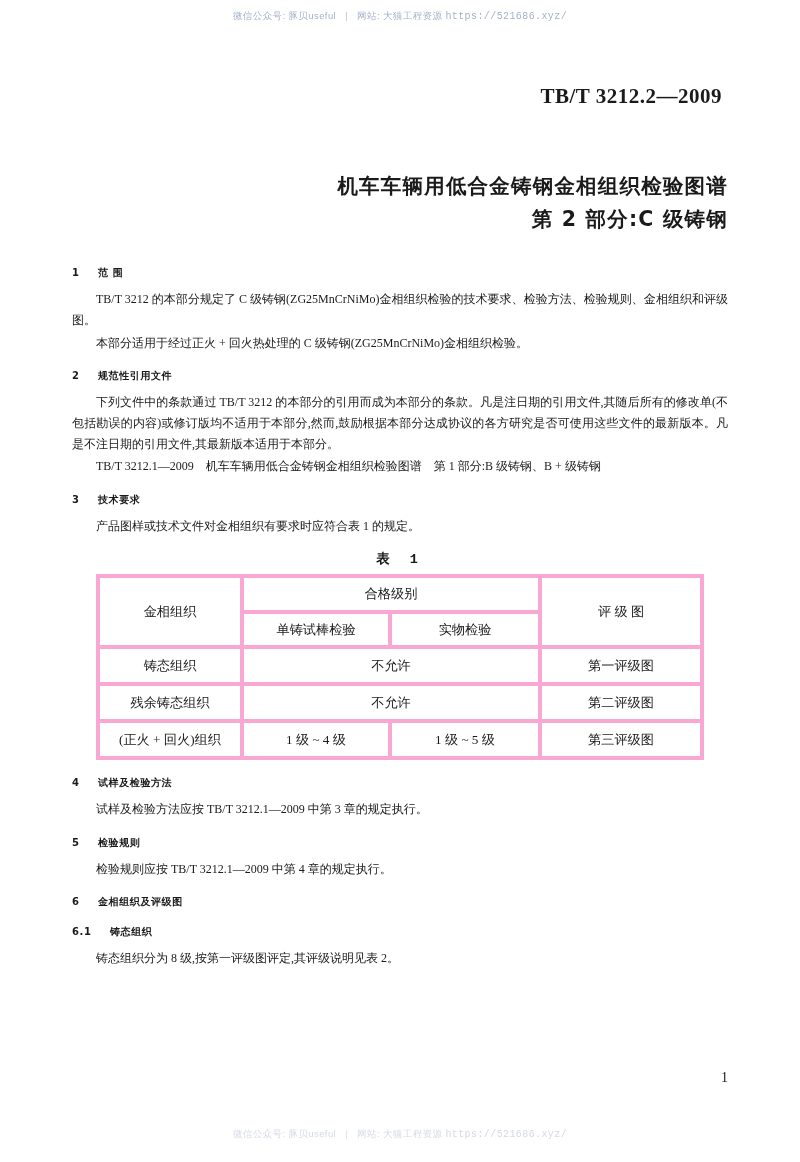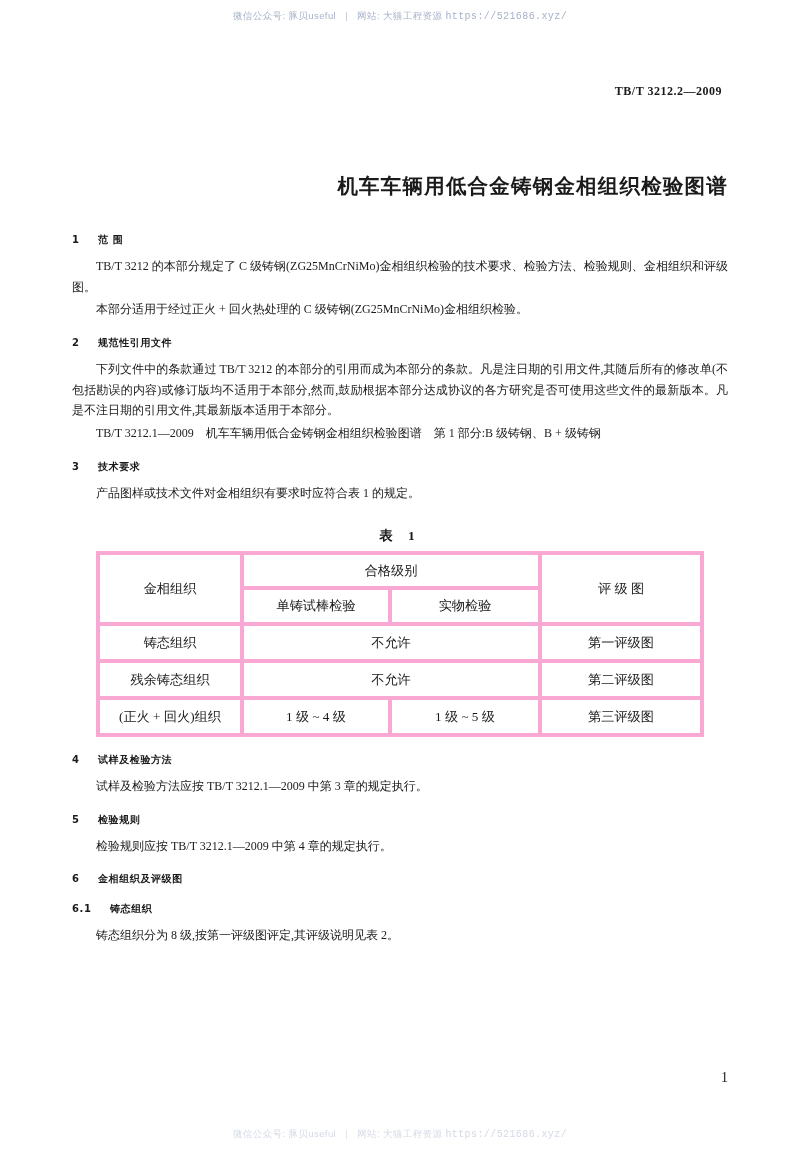--- a/index.html
+++ b/index.html
@@ -33,21 +33,21 @@
   .watermark .wm-url { font-family: "Liberation Mono", monospace; font-size: 10px; }
   #watermark-top { top: 10px; }
   #watermark-bottom { top: 1128px; opacity: 0.30; filter: blur(0.4px); }
 
   
   .doc-header {
     position: absolute;
     top: 84px;
     right: 78px;
     font-family: "Liberation Serif", serif;
-    font-size: 12px;
+    font-size: 21px;
     font-weight: bold;
     letter-spacing: 0.5px;
     white-space: nowrap;
   }
 
   
   .page-body {
     position: absolute;
     top: 170px;
     left: 72px;
@@ -83,25 +83,25 @@
     font-size: 12px;
     line-height: 1.72;
     text-align: justify;
     text-justify: inter-ideograph;
     text-indent: 2em;
   }
 
   
   .table-caption {
     text-align: center;
-    font-family: Liberation Serif, serif;
+    font-family: Liberation Mono, monospace;
     font-weight: bold;
     font-size: 13.5px;
     letter-spacing: 6px;
-    margin: 24px 0 6px 0;
+    margin: 14px 0 6px 0;
   }
   table.spec {
     border-collapse: collapse;
     width: 604px;
     margin: 0 auto;
     font-size: 13.2px;
     table-layout: fixed;
   }
   table.spec td {
     border: 4px solid #f9a8d4;
@@ -139,20 +139,21 @@
   <span>大猫工程资源</span>
   <span class="wm-url">https://521686.xyz/</span>
 </div>
 
 <div class="doc-header">TB/T 3212.2—2009</div>
 
 <div class="page-body">
 
   <h1 class="doc-title">
     <span>机车车辆用低合金铸钢金相组织检验图谱</span>
+    <span class="line2">第 2 部分:C 级铸钢</span>
   </h1>
 
   <div class="sec-h">
     <span class="num">1</span><span>范    围</span>
   </div>
   <p class="para">TB/T 3212 的本部分规定了 C 级铸钢(ZG25MnCrNiMo)金相组织检验的技术要求、检验方法、检验规则、金相组织和评级图。</p>
   <p class="para">本部分适用于经过正火 + 回火热处理的 C 级铸钢(ZG25MnCrNiMo)金相组织检验。</p>
 
   <div class="sec-h">
     <span class="num">2</span><span>规范性引用文件</span>

